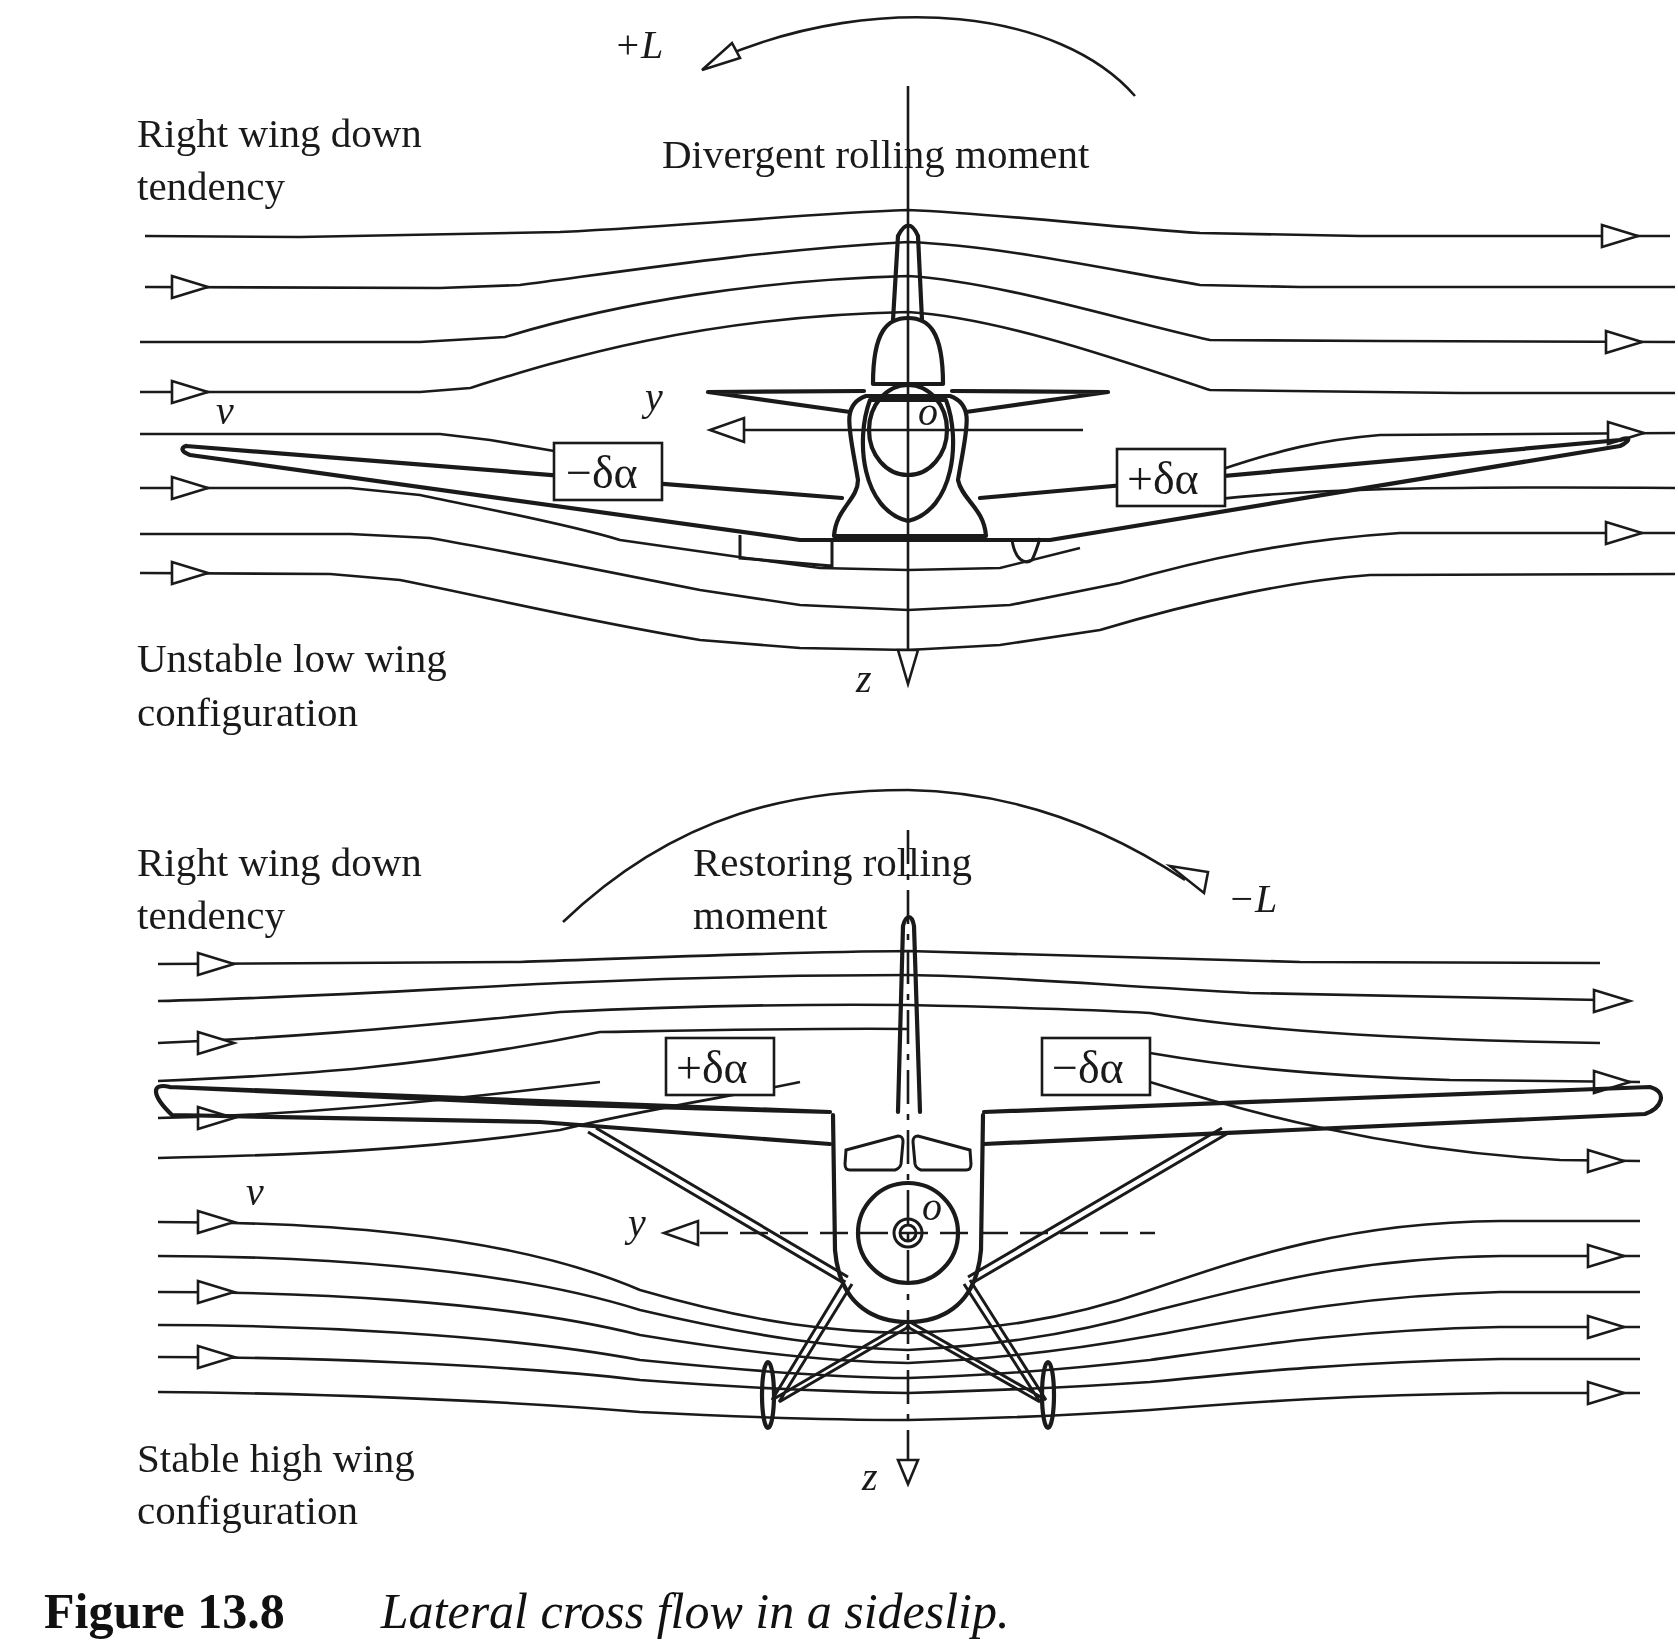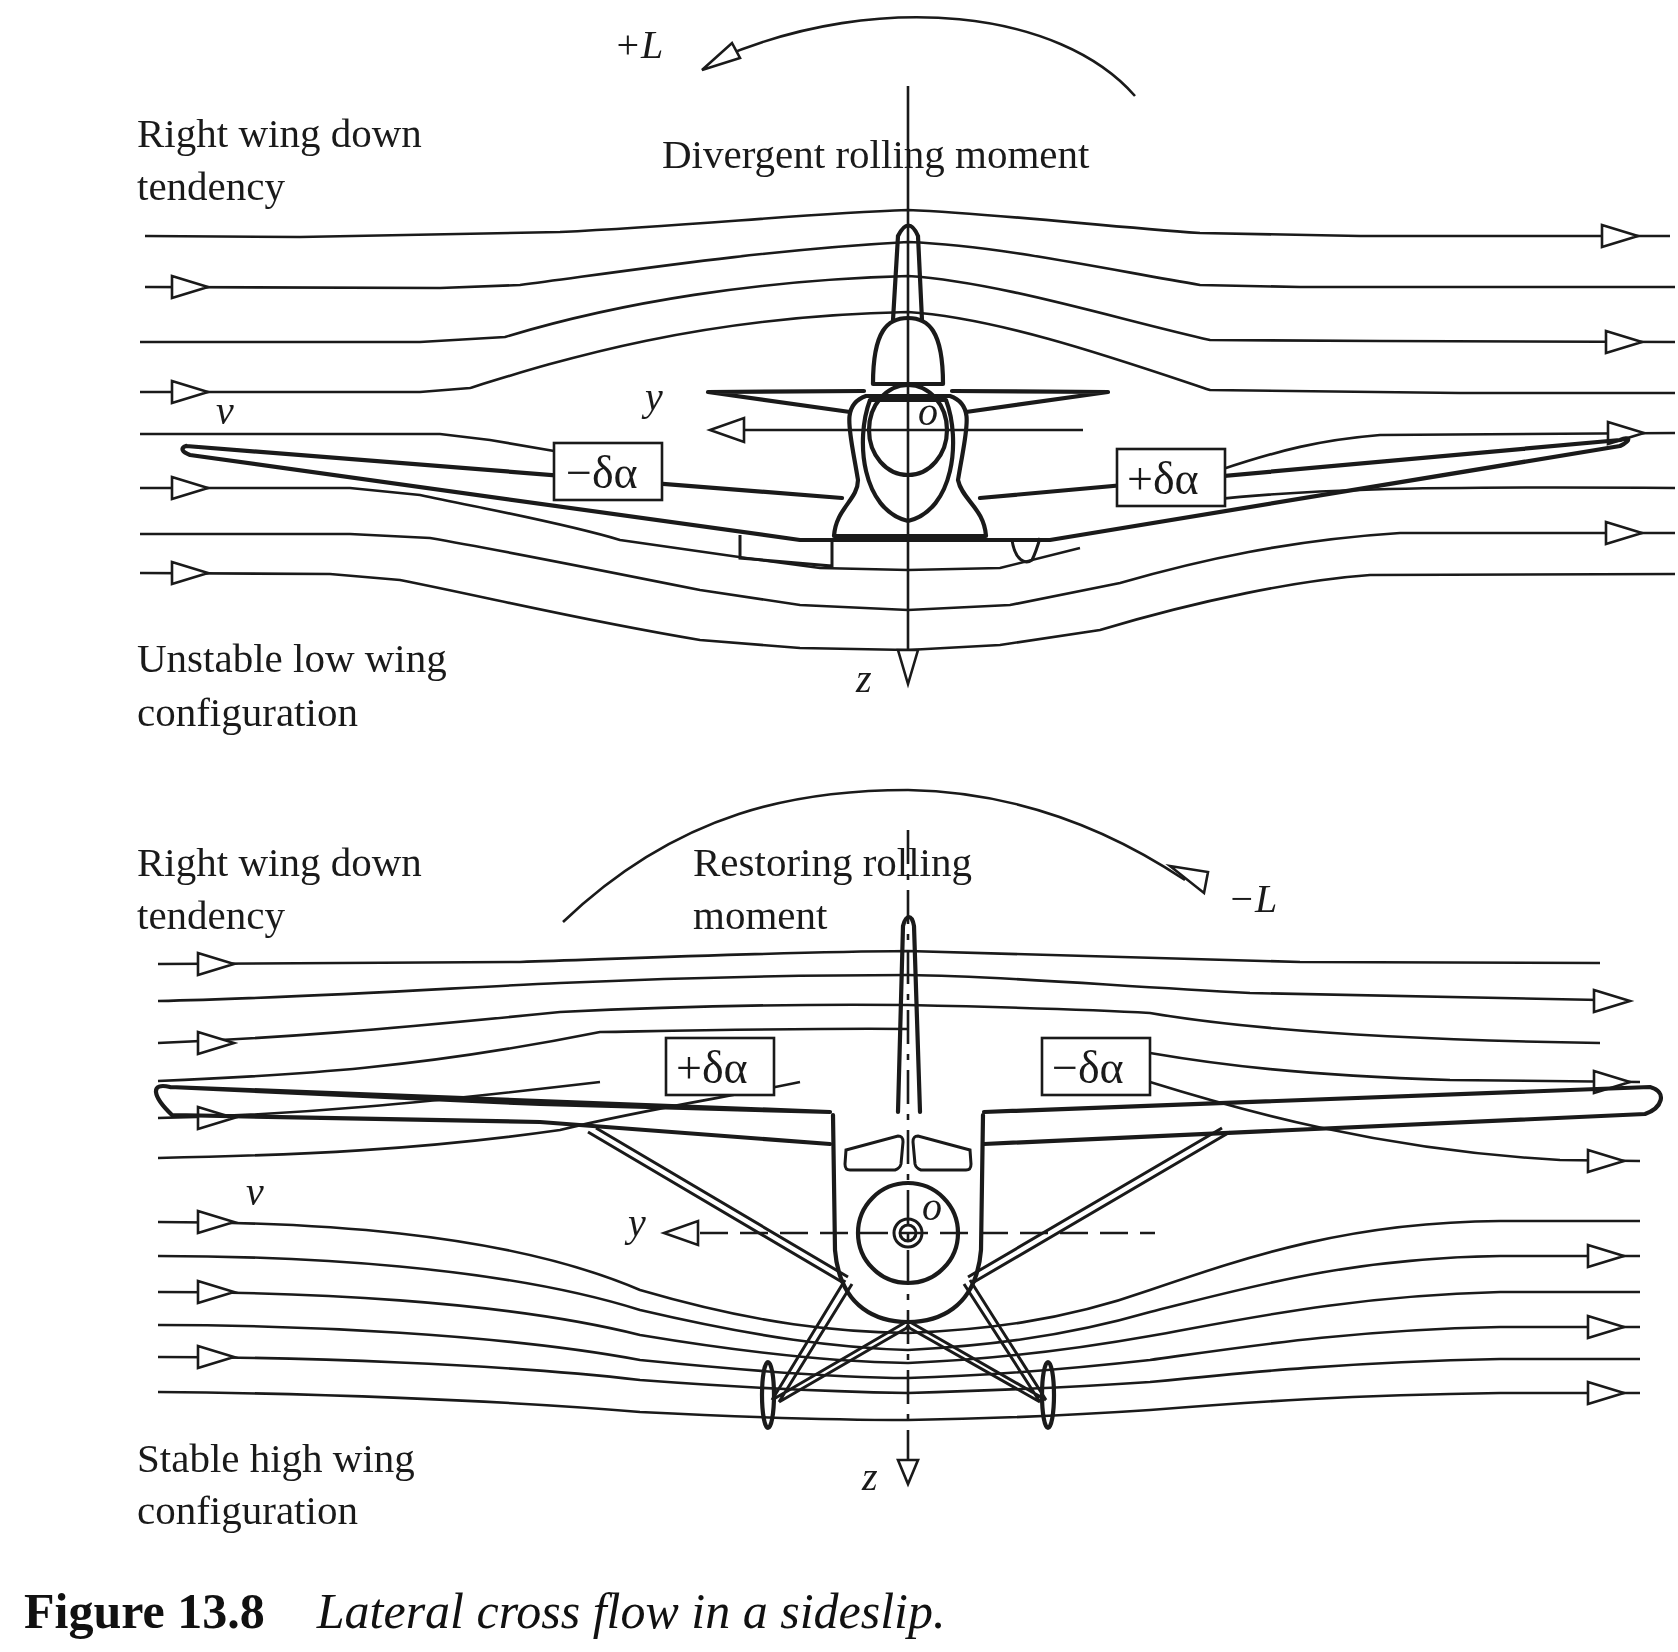--- a/index.html
+++ b/index.html
@@ -10,22 +10,22 @@
   .box-text { font-family: "Liberation Serif", "DejaVu Serif", serif; font-size: 46px; fill: #1a1a1a; }
   .stream { fill: none; stroke: #1a1a1a; stroke-width: 2.6; }
   .thick { fill: none; stroke: #1a1a1a; stroke-width: 4.2; stroke-linejoin: round; stroke-linecap: round; }
   .med { fill: none; stroke: #1a1a1a; stroke-width: 3; }
   .arrowhead { fill: #ffffff; stroke: #1a1a1a; stroke-width: 2.6; stroke-linejoin: miter; }
   .axis { fill: none; stroke: #1a1a1a; stroke-width: 2.6; }
   .dash { fill: none; stroke: #1a1a1a; stroke-width: 2.6; stroke-dasharray: 28 12; }
   .dashv { fill: none; stroke: #1a1a1a; stroke-width: 2.6; stroke-dasharray: 34 10 6 10; }
   .box { fill: #ffffff; stroke: #1a1a1a; stroke-width: 2.6; }
   .caption { position: absolute; left: 24px; top: 1582px; font-family: "Liberation Serif", "DejaVu Serif", serif; font-size: 50px; color: #111; white-space: nowrap; }
-  .caption .fig-num { font-weight: bold; margin-right: 52px; }
-  .caption .fig-title { font-style: italic; }
+  .caption .fig-num { font-weight: bold; margin-right: 52px; margin-left: 20px; }
+  .caption .fig-title { font-style: italic; margin-left: 44px; }
 </style>
 </head>
 <body>
 
 <svg id="fig" width="1678" height="1652" viewBox="0 0 1678 1652" xmlns="http://www.w3.org/2000/svg">
 
   <g>
 
     <path class="stream" d="M1135,96 C1060,10 880,-10 720,58"></path>
     <polygon class="arrowhead" points="702,70 740,58 732,43"></polygon>

